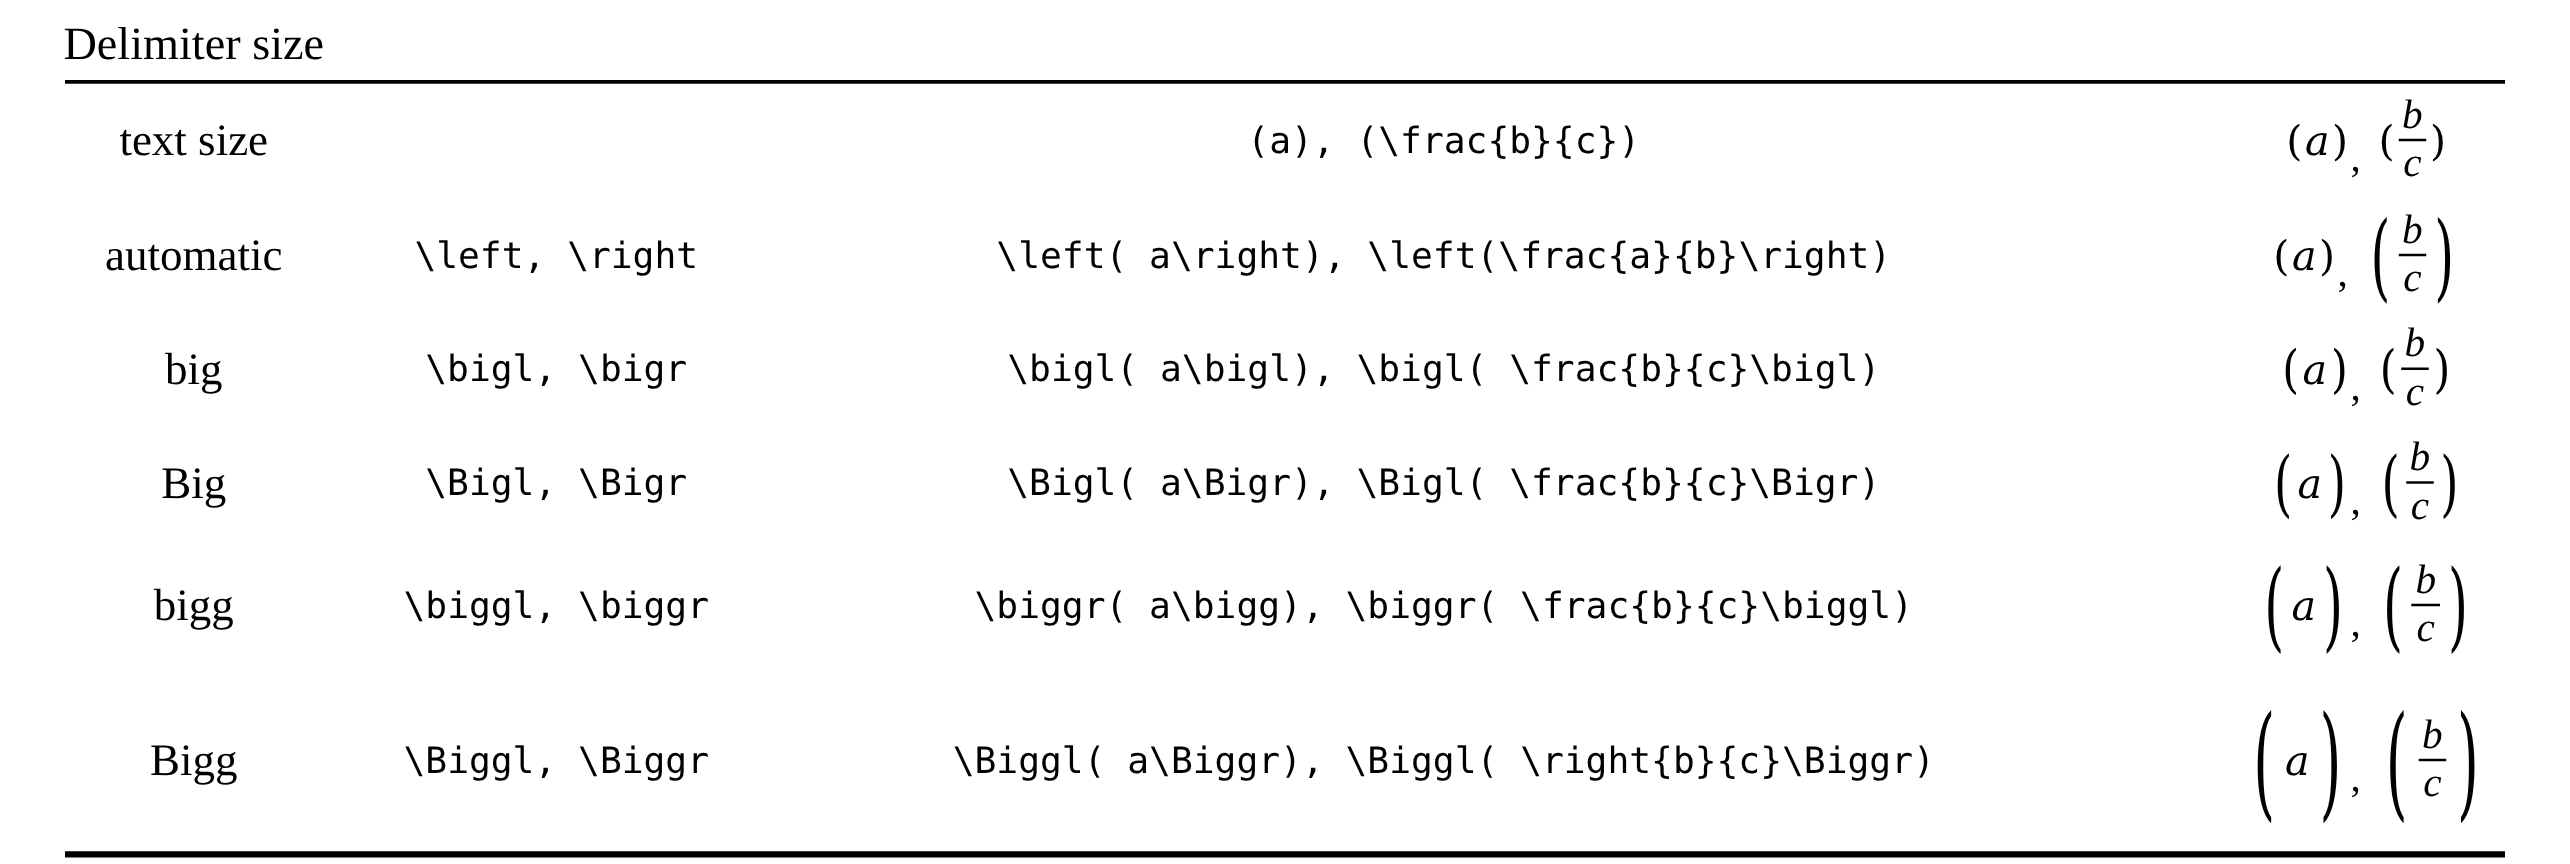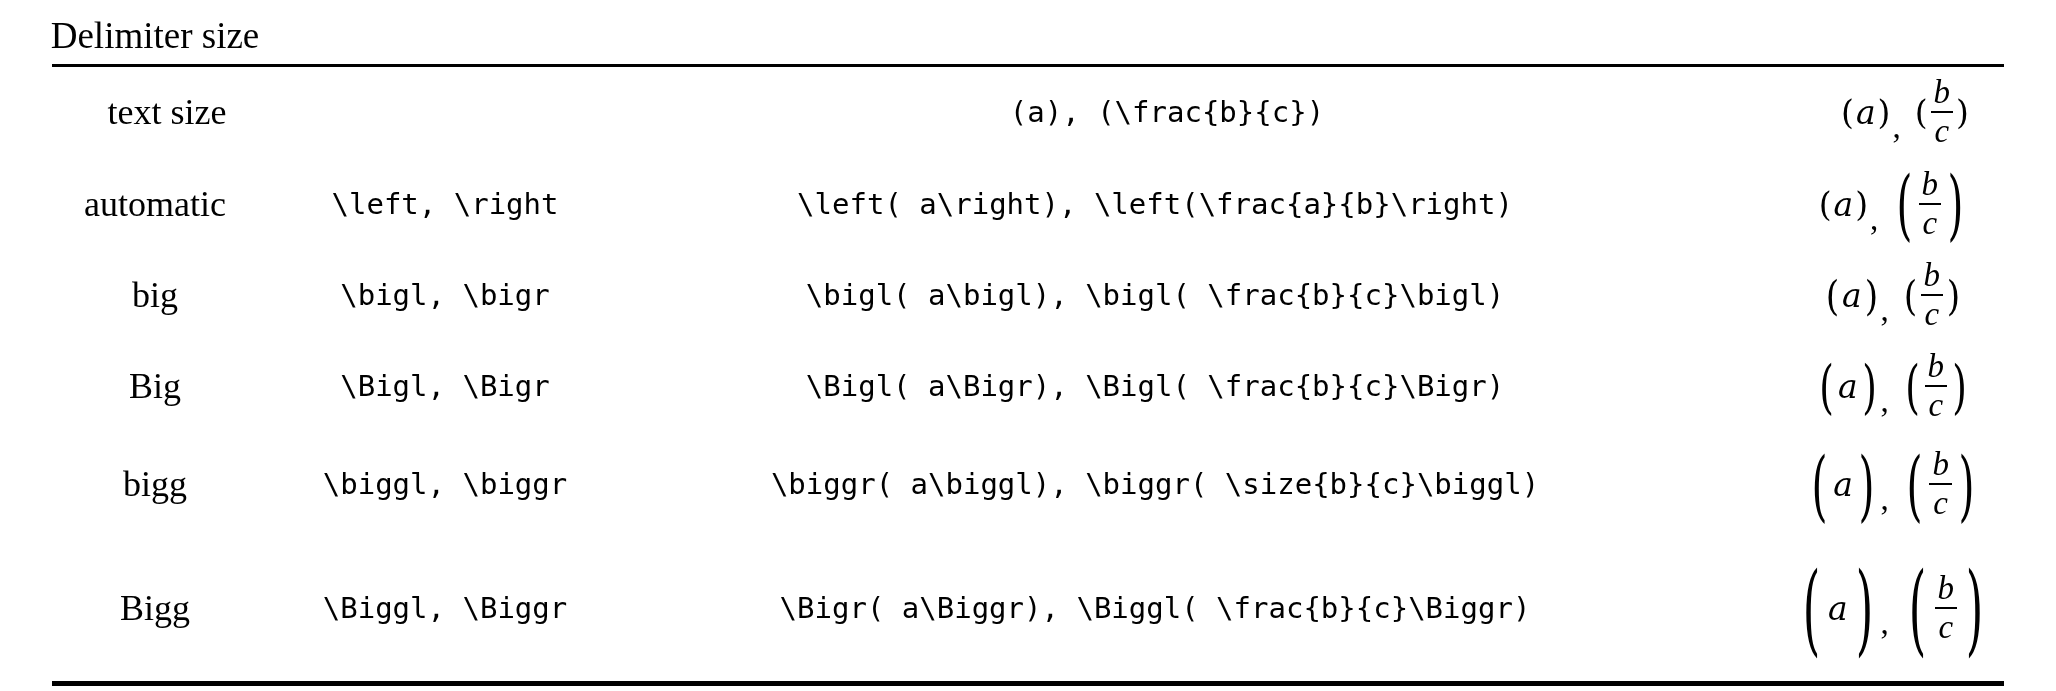--- a/index.html
+++ b/index.html
@@ -16,21 +16,21 @@
   .hdr{height:58px;}
   .hdr .cell{font-size:37px;text-align:center;}
   .rule{background:#000;margin:0 52px;}
   .rule.top{height:3px;}
   .rule.bottom{height:5px;}
   .cell{text-align:center;line-height:1;}
   .c-size{font-size:36px;}
   .mono{font-family:"DejaVu Sans Mono","Liberation Mono",monospace;font-size:29px;white-space:pre;}
   .c-result{display:flex;align-items:center;justify-content:center;font-size:33px;}
   
-  .rows .grid-row:nth-child(1){height:90px;padding-left:12px;}
+  .rows .grid-row:nth-child(1){height:90px;}
   .rows .grid-row:nth-child(2){height:94px;}
   .rows .grid-row:nth-child(3){height:88px;}
   .rows .grid-row:nth-child(4){height:94px;}
   .rows .grid-row:nth-child(5){height:102px;}
   .rows .grid-row:nth-child(6){height:146px;}
   
   .mvar{font-style:italic;font-family:"DejaVu Serif","Liberation Serif",serif;padding:0 2px;}
   .mcomma{margin:0 14px 0 2px;align-self:flex-end;padding-bottom:6px;}
   .paren{display:inline-block;transform-origin:center;font-family:"DejaVu Serif",serif;}
   .mgroup{display:inline-flex;align-items:center;}
@@ -138,21 +138,21 @@
               <span class="den">c</span>
             </span>
             <span class="paren" style="transform: scale(1.135, 1.75); margin: 0px 3px;">)</span>
           </span>
         </div>
   </div>
 
   <div class="grid-row">
     <div class="cell c-size">bigg</div>
     <div class="cell mono">\biggl, \biggr</div>
-    <div class="cell mono">\biggr( a\biggl), \biggr( \size{b}{c}\biggl)</div>
+    <div class="cell mono">\biggr( a\bigg), \biggr( \frac{b}{c}\biggl)</div>
     <div class="cell c-result">
           <span class="mgroup">
             <span class="paren" style="transform: scale(1.243, 2.35); margin: 0px 5.4px;">(</span>
             <span class="mvar">a</span>
             <span class="paren" style="transform: scale(1.243, 2.35); margin: 0px 5.4px;">)</span>
           </span>
           <span class="mcomma">,</span>
           <span class="mgroup">
             <span class="paren" style="transform: scale(1.243, 2.35); margin: 0px 5.4px;">(</span>
             <span class="frac">
@@ -161,21 +161,21 @@
               <span class="den">c</span>
             </span>
             <span class="paren" style="transform: scale(1.243, 2.35); margin: 0px 5.4px;">)</span>
           </span>
         </div>
   </div>
 
   <div class="grid-row">
     <div class="cell c-size">Bigg</div>
     <div class="cell mono">\Biggl, \Biggr</div>
-    <div class="cell mono">\Bigr( a\Biggr), \Biggl( \frac{b}{c}\Biggr)</div>
+    <div class="cell mono">\Biggl( a\Biggr), \Biggl( \right{b}{c}\Biggr)</div>
     <div class="cell c-result">
           <span class="mgroup">
             <span class="paren" style="transform: scale(1.36, 3); margin: 0px 8px;">(</span>
             <span class="mvar">a</span>
             <span class="paren" style="transform: scale(1.36, 3); margin: 0px 8px;">)</span>
           </span>
           <span class="mcomma">,</span>
           <span class="mgroup">
             <span class="paren" style="transform: scale(1.36, 3); margin: 0px 8px;">(</span>
             <span class="frac">

